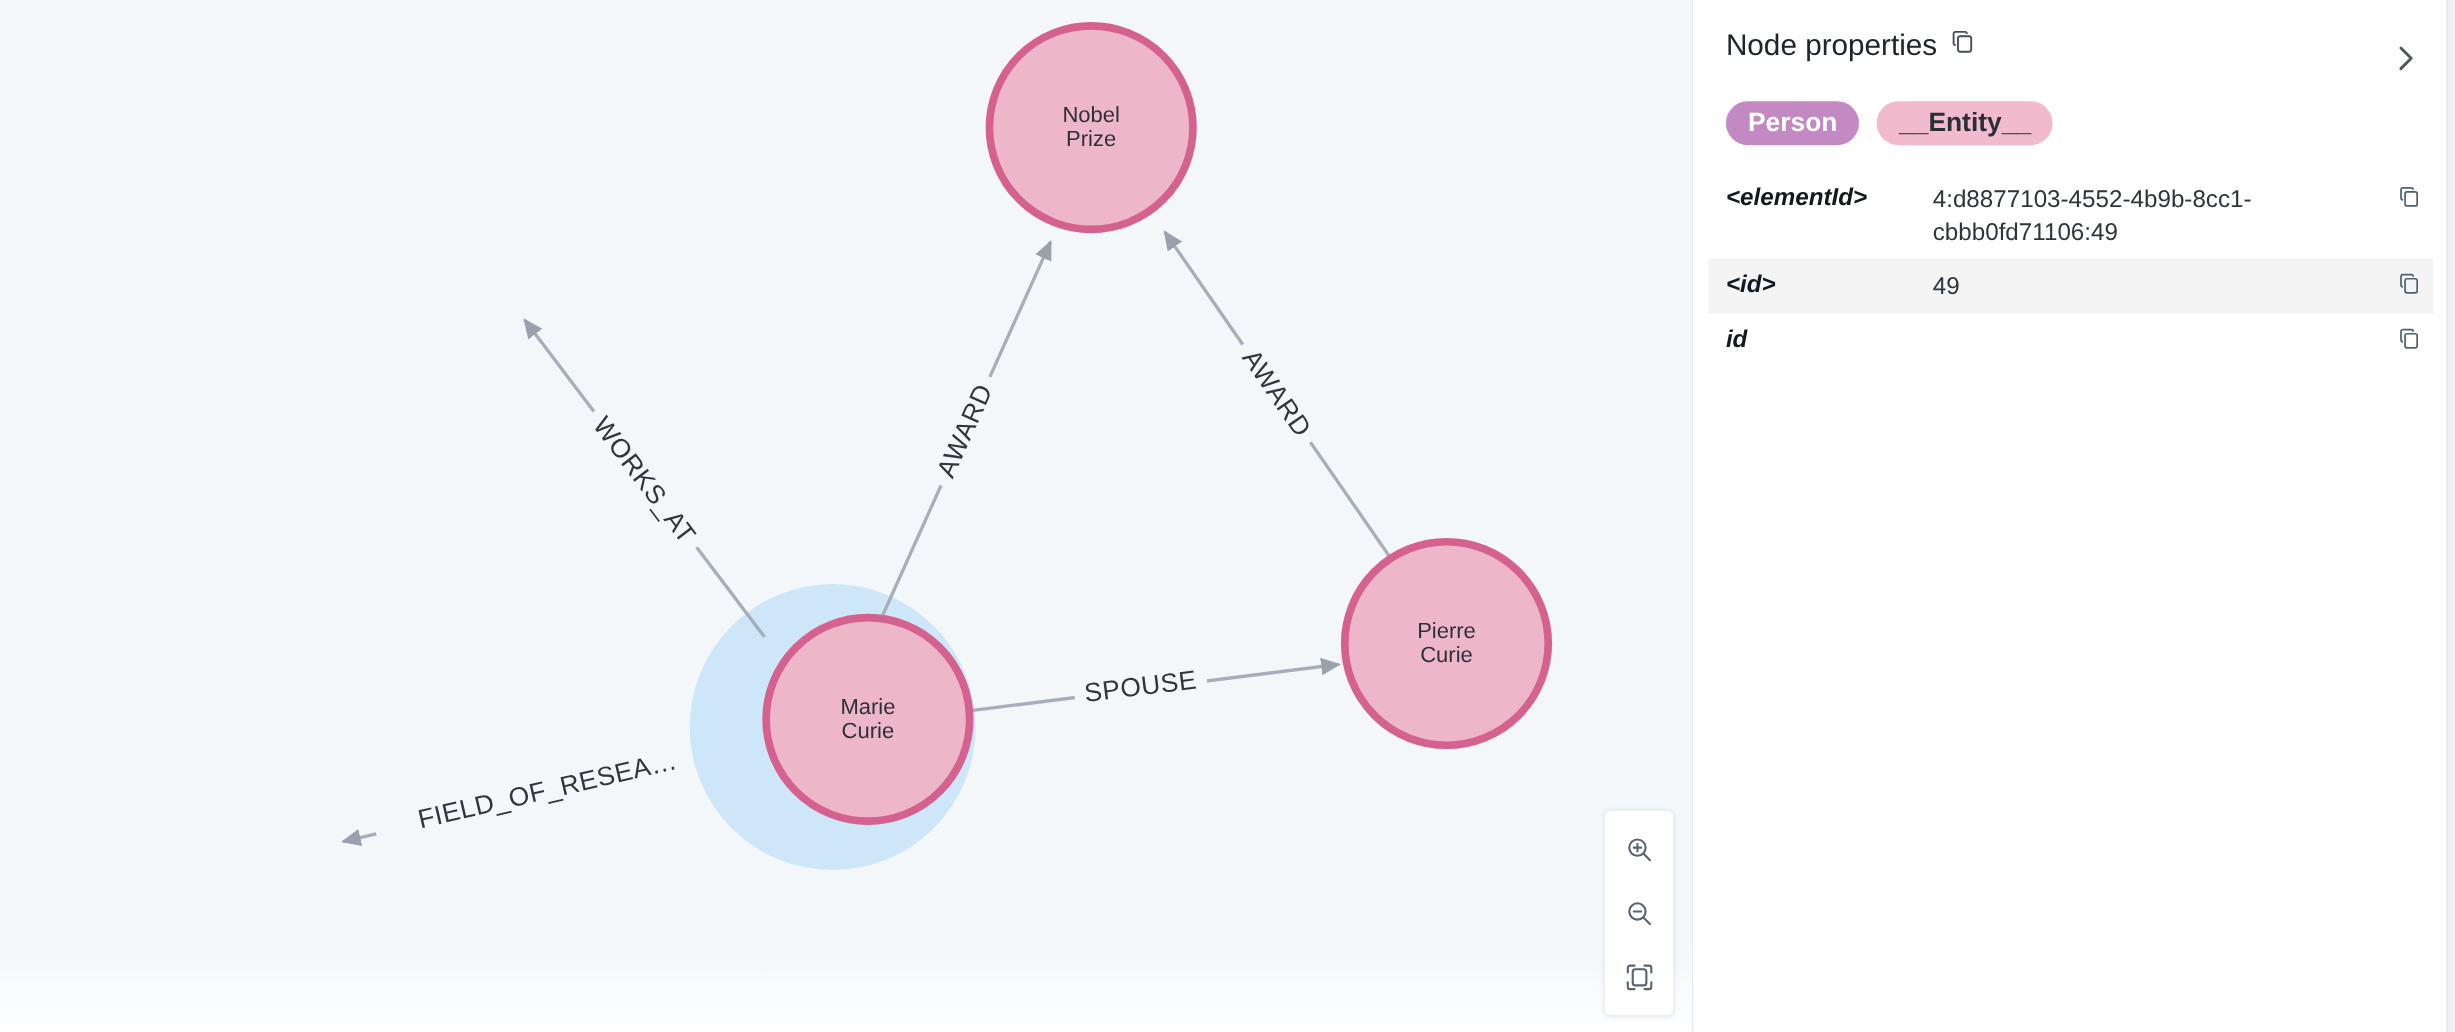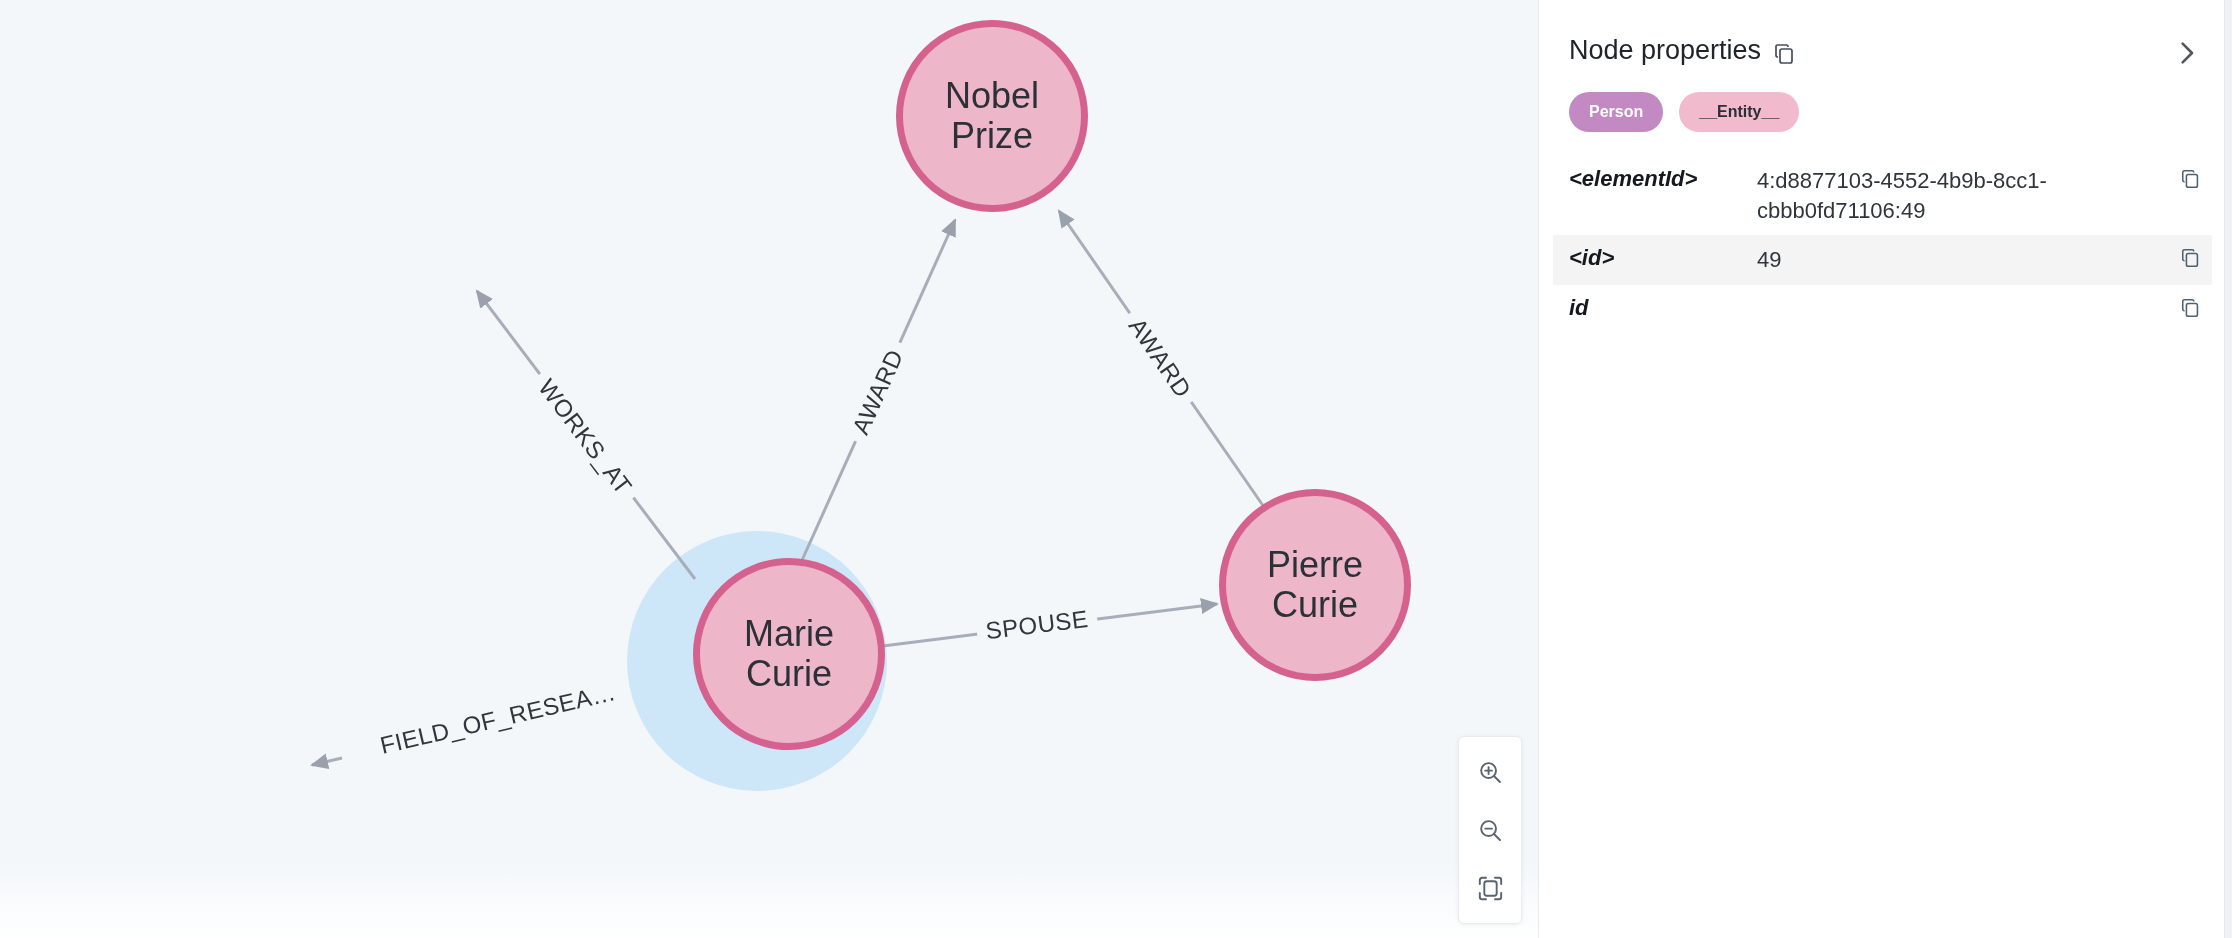--- a/index.html
+++ b/index.html
@@ -16,52 +16,52 @@
   .canvas{position:absolute;left:0;top:0;width:1538px;height:938px;background:var(--canvas-bg);}
   .halo{position:absolute;left:627px;top:531px;width:260px;height:260px;border-radius:50%;
         background:var(--halo);}
   svg.edges{position:absolute;left:0;top:0;}
   .edge-label{position:absolute;transform:translate(-50%,-50%) rotate(var(--r,0deg));
         font-size:24px;color:#31363d;background:var(--canvas-bg);padding:2px 9px;
         white-space:nowrap;letter-spacing:0.5px;}
   .edge-label.no-bg{background:transparent;padding:2px 2px;}
   .node{position:absolute;width:192px;height:192px;border:7px solid var(--node-border);
         background:var(--node-fill);border-radius:50%;display:flex;flex-direction:column;
-        align-items:center;justify-content:center;text-align:center;font-size:36px;
+        align-items:center;justify-content:center;text-align:center;font-size:20px;
         line-height:1.12;color:#2c3137;cursor:pointer;}
   .node span{white-space:nowrap;}
   .canvas-fade{position:absolute;left:0;bottom:0;width:1538px;height:80px;
         background:linear-gradient(to bottom, rgba(255,255,255,0), rgba(255,255,255,0.95));
         pointer-events:none;}
 
   
   .zoom-panel{position:absolute;left:1458px;top:736px;width:64px;height:188px;background:#fff;
         border:1px solid #e9ecf0;border-radius:6px;box-shadow:0 1px 4px rgba(60,70,90,0.08);
         display:flex;flex-direction:column;align-items:center;justify-content:space-around;
         padding:6px 0;}
   .zoom-btn{width:44px;height:44px;border:none;background:transparent;color:#5a6370;
         display:flex;align-items:center;justify-content:center;cursor:pointer;padding:0;}
   .zoom-btn svg{width:27px;height:27px;}
 
   
   .panel{position:absolute;left:1538px;top:0;width:694px;height:938px;background:#ffffff;
         border-left:1px solid #e7ebee;padding:26px 20px 0 14px;}
   .scroll-gutter{position:absolute;right:0;top:0;width:8px;height:938px;background:#eff1f3;
         border-left:1px solid #e4e7eb;}
-  .panel-header{display:flex;align-items:flex-end;margin-left:16px;height:40px;}
+  .panel-header{display:flex;align-items:flex-start;margin-left:16px;height:40px;}
   .panel-title{font-size:27px;color:#20252b;}
   .icon-btn{border:none;background:transparent;padding:0;cursor:pointer;display:flex;
         align-items:center;justify-content:center;}
   .copy-title-btn{margin-left:12px;color:#444e5c;}
   .copy-title-btn svg{width:24px;height:24px;}
   .collapse-btn{position:absolute;right:30px;top:36px;color:#53575c;}
   .collapse-btn svg{width:30px;height:34px;}
   .pills{display:flex;gap:16px;margin:26px 0 0 16px;}
   .pill{height:40px;border-radius:20px;display:inline-flex;align-items:center;
-        padding:0 20px;font-size:16px;font-weight:bold;}
+        padding:0 20px;font-size:24px;font-weight:bold;}
   .pill.person{background:var(--label-person-bg);color:#ffffff;}
   .pill.entity{background:var(--label-entity-bg);color:#2a2f36;}
   .props{margin-top:24px;}
   .prop-row{display:flex;align-items:flex-start;padding:10px 10px 10px 16px;font-size:22px;}
   .prop-row.stripe{background:var(--row-stripe);}
   .prop-key{width:188px;flex:none;font-weight:bold;color:#14191f;font-style:italic;}
   .prop-value{width:374px;flex:none;color:#2f353c;line-height:1.35;}
   .prop-copy-btn{margin-left:auto;color:#4e6173;padding-top:1px;}
   .prop-copy-btn svg{width:22px;height:24px;}
 </style>

